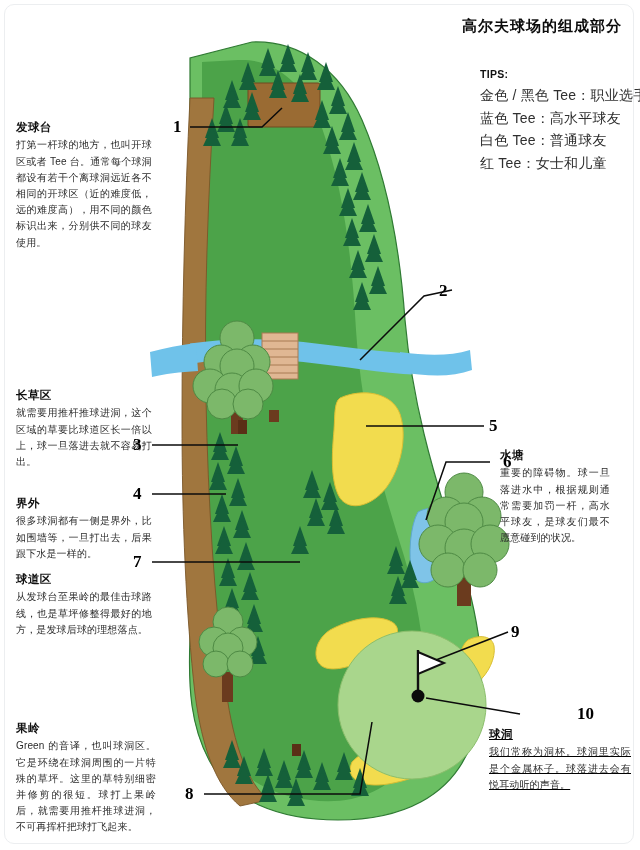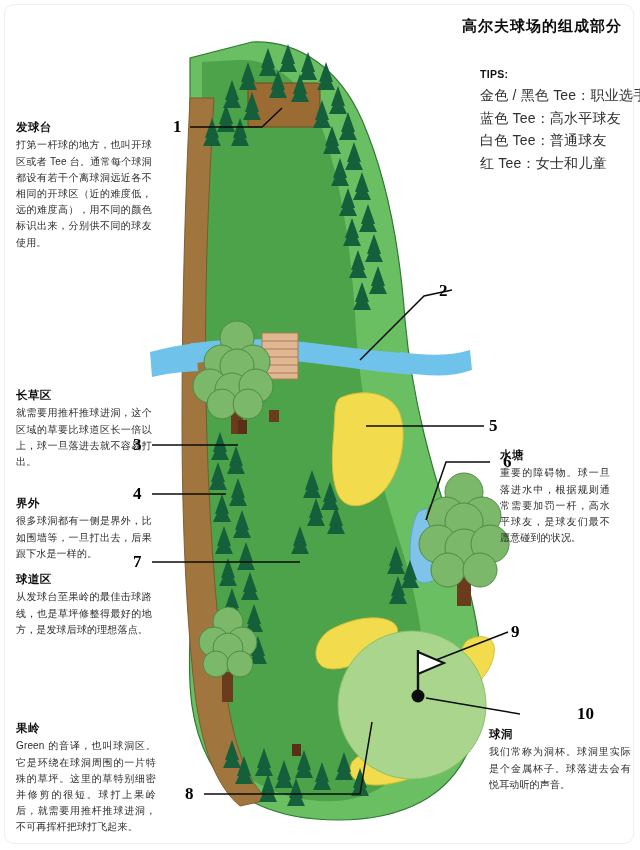--- a/index.html
+++ b/index.html
@@ -475,21 +475,21 @@
     <p class="hd">球道区</p>
     <p class="bd">从发球台至果岭的最佳击球路线，也是草坪修整得最好的地方，是发球后球的理想落点。</p>
   </div>
 
   <div class="txtblk" style="left:16px;top:721px;width:140px;">
     <p class="hd">果岭</p>
     <p class="bd">Green 的音译，也叫球洞区。它是环绕在球洞周围的一片特殊的草坪。这里的草特别细密并修剪的很短。球打上果岭后，就需要用推杆推球进洞，不可再挥杆把球打飞起来。</p>
   </div>
 
 
-  <div class="txtblk" style="left:489px;top:727px;width:142px;">
+  <div class="txtblk" style="left:489px;top:727px;width:142px;text-decoration:underline;">
     <p class="hd">球洞</p>
     <p class="bd">我们常称为洞杯。球洞里实际是个金属杯子。球落进去会有悦耳动听的声音。</p>
   </div>
 
   <div class="num" style="left:173px;top:117px;">1</div>
   <div class="num" style="left:439px;top:281px;">2</div>
   <div class="num" style="left:133px;top:435px;">3</div>
   <div class="num" style="left:133px;top:484px;">4</div>
   <div class="num" style="left:489px;top:416px;">5</div>
   <div class="num" style="left:503px;top:452px;">6</div>

